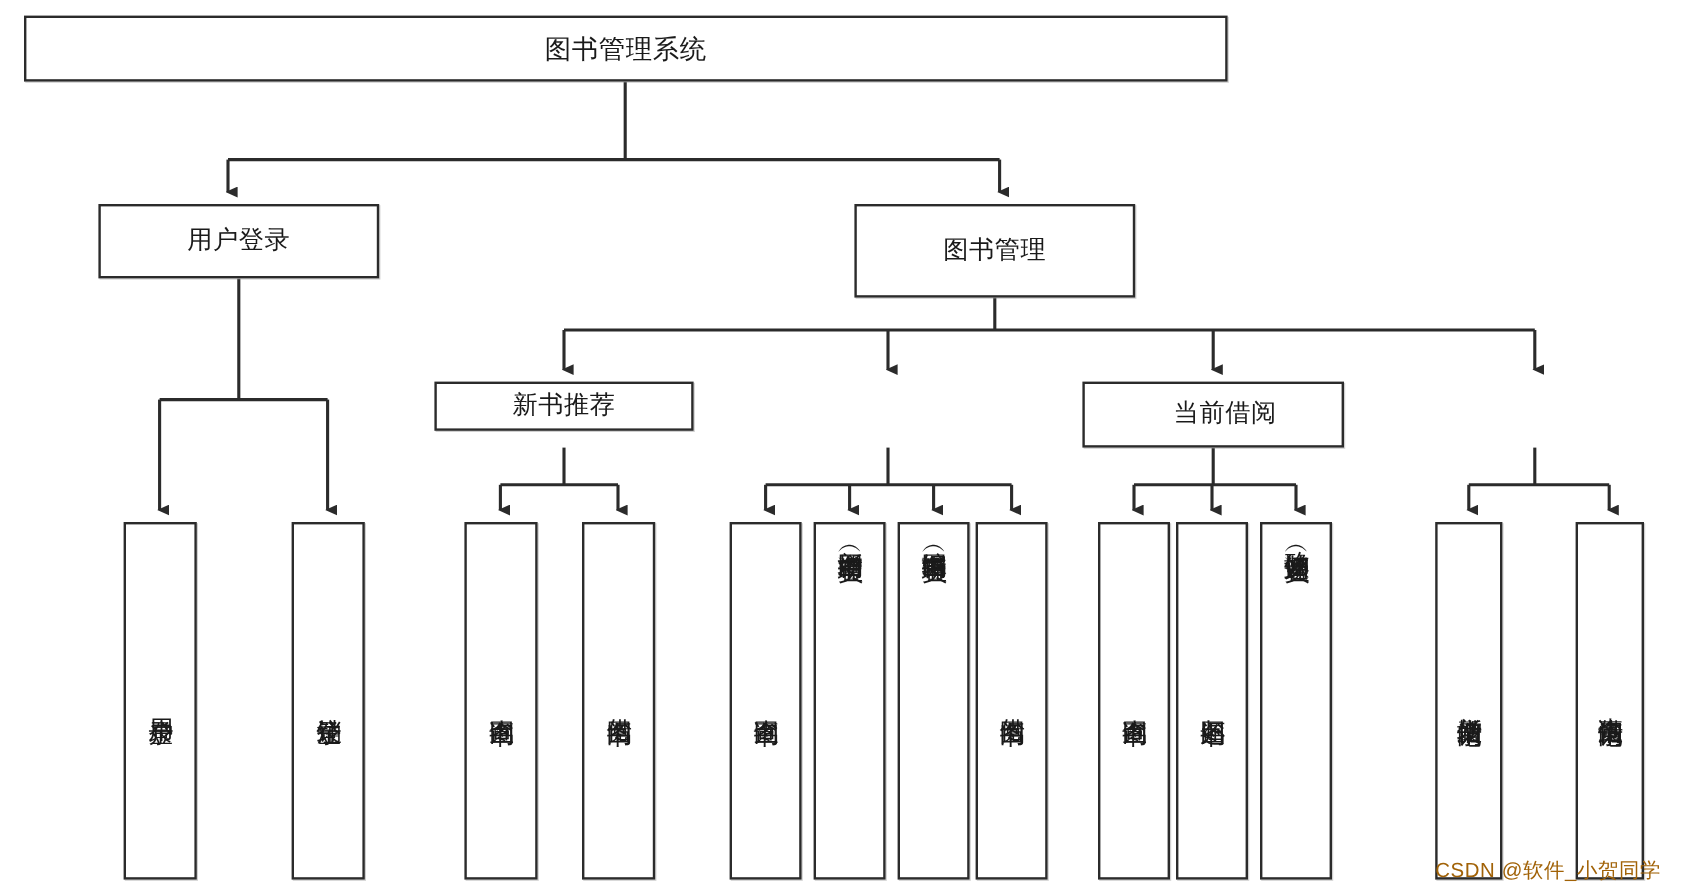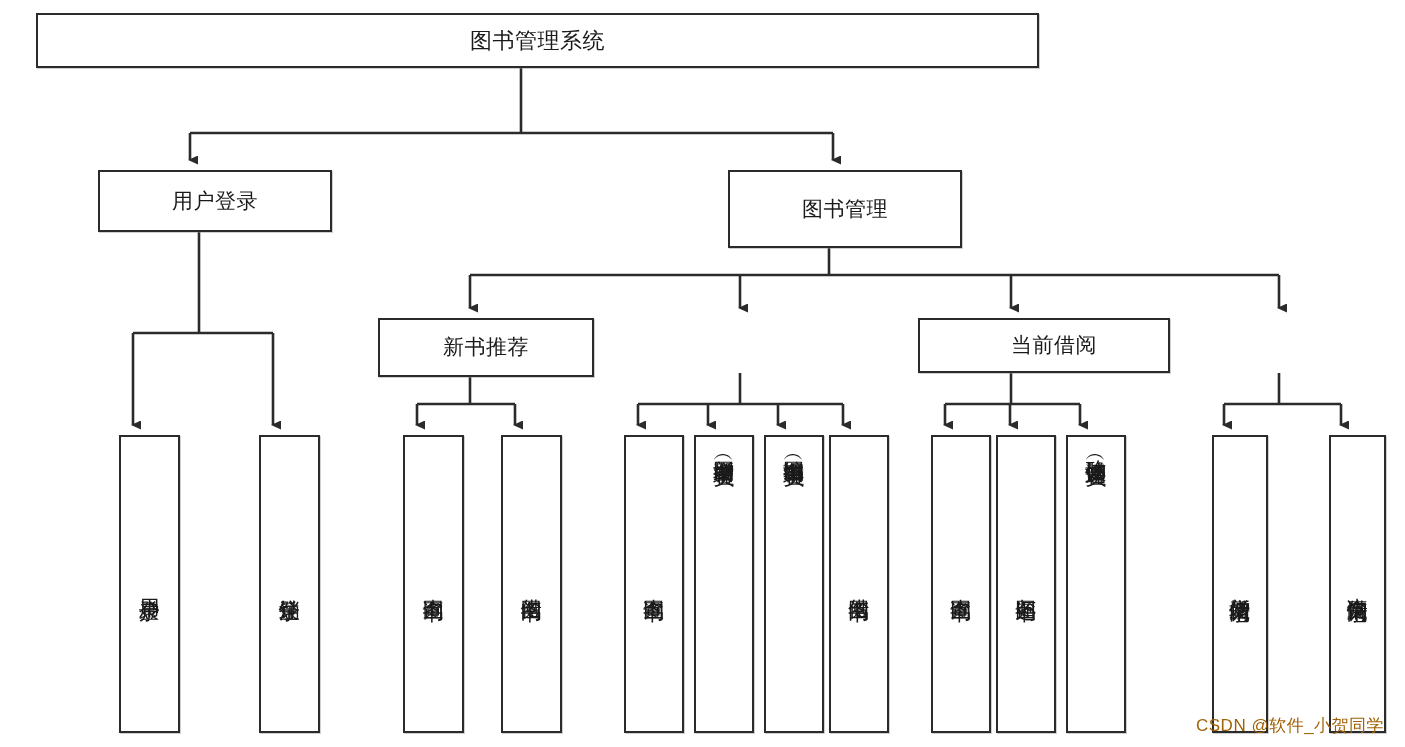--- a/index.html
+++ b/index.html
@@ -27,21 +27,20 @@
   }
   .node {
     position: absolute;
     box-sizing: border-box;
     background: #ffffff;
     border: 2px solid #2b2b2b;
     display: flex;
     align-items: center;
     justify-content: center;
     box-shadow: 1px 1px 0 rgba(150,150,150,0.45);
-    margin-left: 16px;
   }
   .node .label {
     color: #1a1a1a;
     text-align: center;
     line-height: 1.18;
     white-space: nowrap;
   }
   .node.horiz .label {
     font-size: 21px;
     letter-spacing: 0.5px;
@@ -135,24 +134,24 @@
     <span class="label">图书管理系统</span>
   </div>
 
   <div class="node horiz" style="left:82px; top:170px; width:234px; height:62px;">
     <span class="label">用户登录</span>
   </div>
   <div class="node horiz" style="left:712px; top:170px; width:234px; height:78px;">
     <span class="label">图书管理</span>
   </div>
 
-  <div class="node horiz" style="left:362px; top:318px; width:216px; height:59px;">
+  <div class="node horiz" style="left:362px; top:318px; width:216px; height:41px;">
     <span class="label">新书推荐</span>
   </div>
-  <div class="node horiz" style="left:902px; top:318px; width:252px; height:55px;padding-left:20px;">
+  <div class="node horiz" style="left:902px; top:318px; width:218px; height:55px;padding-left:20px;">
     <span class="label">当前借阅</span>
   </div>
 
   <div class="node vert mid" style="left:103px; top:435px; width:61px; height:298px;">
     <span class="label">用户登录</span>
   </div>
   <div class="node vert mid" style="left:243px; top:435px; width:61px; height:298px;">
     <span class="label">注销登录</span>
   </div>
   <div class="node vert mid" style="left:387px; top:435px; width:61px; height:298px;">

